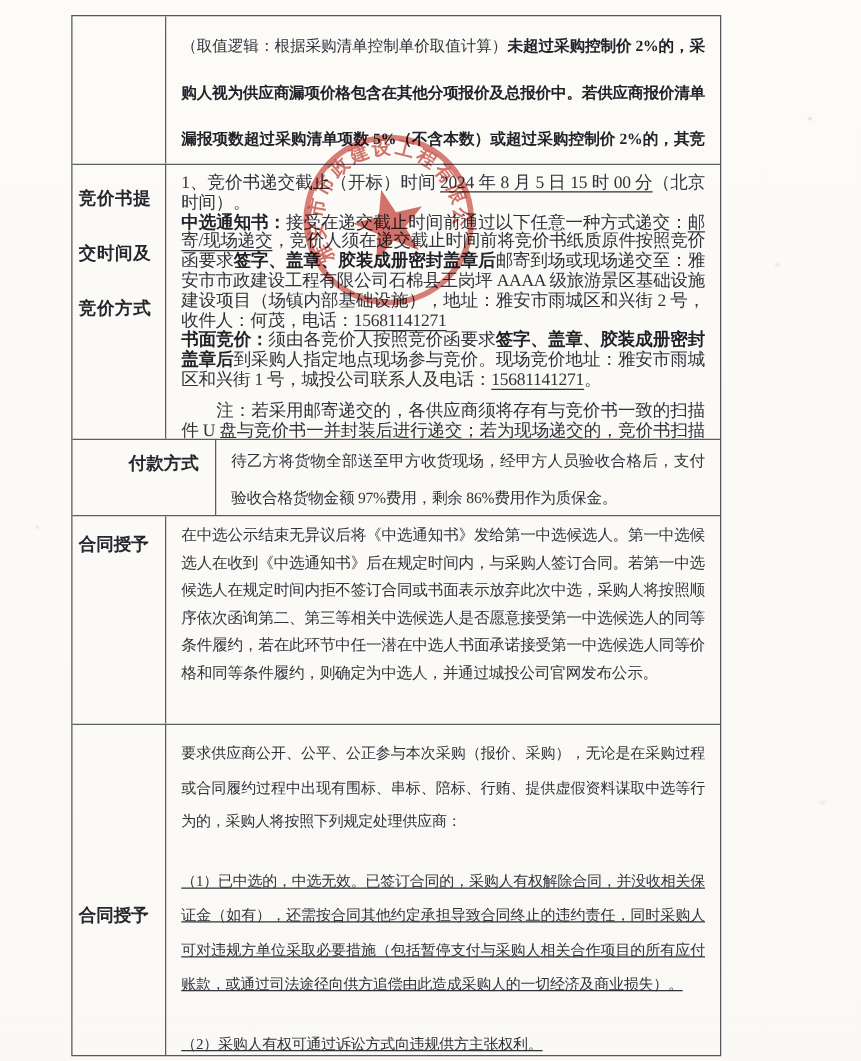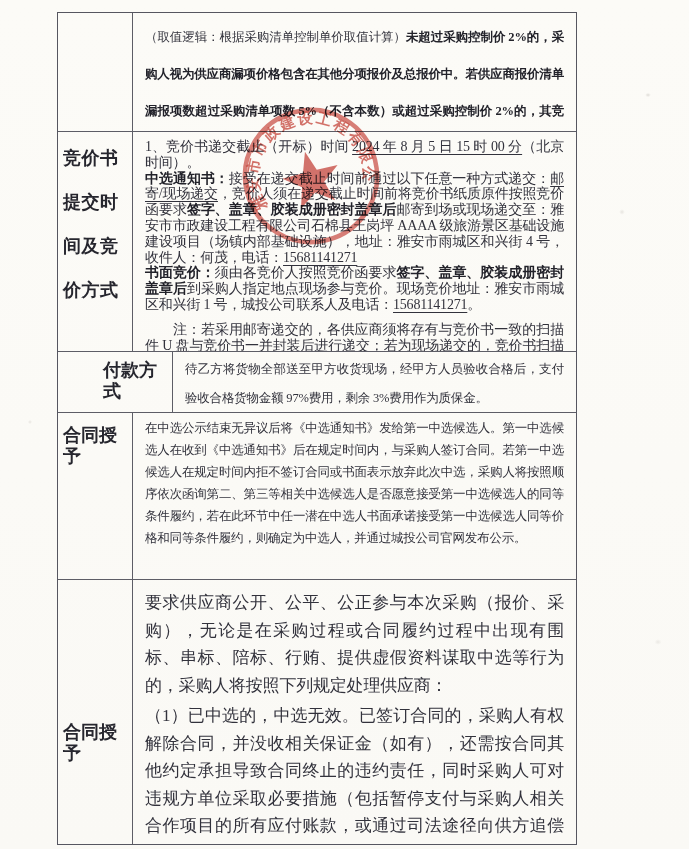--- a/index.html
+++ b/index.html
@@ -18,35 +18,35 @@
   .row{display:flex;box-sizing:border-box;overflow:hidden;}
   .row + .row{border-top:1px solid #5d5d66;}
   .row-0{height:118px;}
   .row-1{height:220px;}
   .row-2{height:61px;}
   .row-3{height:167px;}
   .row-4{flex:1;}
   .cell{box-sizing:border-box;}
   .label{width:75px;flex:0 0 75px;border-right:1px solid #5d5d66;
     font-family:"Liberation Sans","DejaVu Sans",sans-serif;font-weight:bold;
-    font-size:18px;color:#26262e;padding:6px 0 0 5px;line-height:21px;}
+    font-size:14px;color:#26262e;padding:6px 0 0 5px;line-height:21px;}
   .row-1 .label{padding-top:4px;line-height:44px;letter-spacing:.5px;}
   .row-2 .label{padding-top:8px;margin-left:40px;}
   .row-3 .label{padding-top:12px;}
   .row-4 .label{padding-top:142px;}
   .body{flex:1;padding:0 12px;overflow:hidden;}
   .para{margin:0;text-align:justify;color:#32323c;letter-spacing:-.2px;}
   .row-0 .para{font-size:12.5px;line-height:37px;padding-top:6px;}
   .row-1 .para{font-size:14px;line-height:15.8px;}
   .row-1 .body{padding-top:7px;}
   .row-2 .para{font-size:12.5px;line-height:29px;padding-top:3px;}
   .row-3 .para{font-size:12.5px;line-height:22px;padding-top:4px;}
   .row-4 .body{padding-top:9px;}
-  .row-4 .para{font-size:17px;line-height:27.5px;}
-  .row-4 .para + .para{margin-top:3px;}
+  .row-4 .para{font-size:12px;line-height:27.5px;}
+  .row-4 .para + .para{margin-top:20px;text-decoration:underline;}
   .note{text-indent:2em;margin-top:9px !important;}
   .b{font-weight:bold;color:#22222a;}
   .u{text-decoration:underline;text-underline-offset:3px;text-decoration-thickness:1px;}
   .seal{position:absolute;left:236px;top:100px;width:150px;height:152px;
     mix-blend-mode:multiply;opacity:.88;pointer-events:none;}
 </style>
 </head>
 <body>
 
 <div class="page">
@@ -57,30 +57,30 @@
       <div class="cell label"></div>
       <div class="cell body">
         <p class="para"><span>（取值逻辑：根据采购清单控制单价取值计算）</span><span class="b">未超过采购控制价 2%的，采购人视为供应商漏项价格包含在其他分项报价及总报价中。若供应商报价清单漏报项数超过采购清单项数 5%（不含本数）或超过采购控制价 2%的，其竞价文件无效。</span></p>
       </div>
     </section>
 
     <section class="row row-1">
       <div class="cell label">竞价书提交时间及竞价方式</div>
       <div class="cell body">
         <p class="para"><span>1、竞价书递交截止（开标）时间 </span><span class="u">2024 年 8 月 5 日 15 时 00 分</span><span>（北京时间）。</span></p>
-        <p class="para"><span class="b">中选通知书：</span><span>接受在递交截止时间前通过以下任意一种方式递交：</span><span class="u">邮寄/现场递交</span><span>，竞价人须在递交截止时间前将竞价书纸质原件按照竞价函要求</span><span class="b">签字、盖章、胶装成册密封盖章后</span><span>邮寄到场或现场递交至：雅安市市政建设工程有限公司石棉县王岗坪 AAAA 级旅游景区基础设施建设项目（场镇内部基础设施），地址：雅安市雨城区和兴街 4 号，收件人：何茂，电话：</span><span class="u">15681141271</span></p>
+        <p class="para"><span class="b">中选通知书：</span><span>接受在递交截止时间前通过以下任意一种方式递交：</span><span class="u">邮寄/现场递交</span><span>，竞价人须在递交截止时间前将竞价书纸质原件按照竞价函要求</span><span class="b">签字、盖章、胶装成册密封盖章后</span><span>邮寄到场或现场递交至：雅安市市政建设工程有限公司石棉县王岗坪 AAAA 级旅游景区基础设施建设项目（场镇内部基础设施），地址：雅安市雨城区和兴街 2 号，收件人：何茂，电话：</span><span class="u">15681141271</span></p>
         <p class="para"><span class="b">书面竞价：</span><span>须由各竞价人按照竞价函要求</span><span class="b">签字、盖章、胶装成册密封盖章后</span><span>到采购人指定地点现场参与竞价。现场竞价地址：雅安市雨城区和兴街 1 号，城投公司联系人及电话：</span><span class="u">15681141271</span><span>。</span></p>
         <p class="para note"><span>注：若采用邮寄递交的，各供应商须将存有与竞价书一致的扫描件 U 盘与竞价书一并封装后进行递交；若为现场递交的，竞价书扫描件 U 盘可单独交由采购人现场拷贝后予以归还。</span></p>
       </div>
     </section>
 
     <section class="row row-2">
       <div class="cell label">付款方式</div>
       <div class="cell body">
-        <p class="para"><span>待乙方将货物全部送至甲方收货现场，经甲方人员验收合格后，支付验收合格货物金额 97%费用，剩余 3%费用作为质保金。</span></p>
+        <p class="para"><span>待乙方将货物全部送至甲方收货现场，经甲方人员验收合格后，支付验收合格货物金额 97%费用，剩余 86%费用作为质保金。</span></p>
       </div>
     </section>
 
     <section class="row row-3">
       <div class="cell label">合同授予</div>
       <div class="cell body">
         <p class="para"><span>在中选公示结束无异议后将《中选通知书》发给第一中选候选人。第一中选候选人在收到《中选通知书》后在规定时间内，与采购人签订合同。若第一中选候选人在规定时间内拒不签订合同或书面表示放弃此次中选，采购人将按照顺序依次函询第二、第三等相关中选候选人是否愿意接受第一中选候选人的同等条件履约，若在此环节中任一潜在中选人书面承诺接受第一中选候选人同等价格和同等条件履约，则确定为中选人，并通过城投公司官网发布公示。</span></p>
       </div>
     </section>
 

